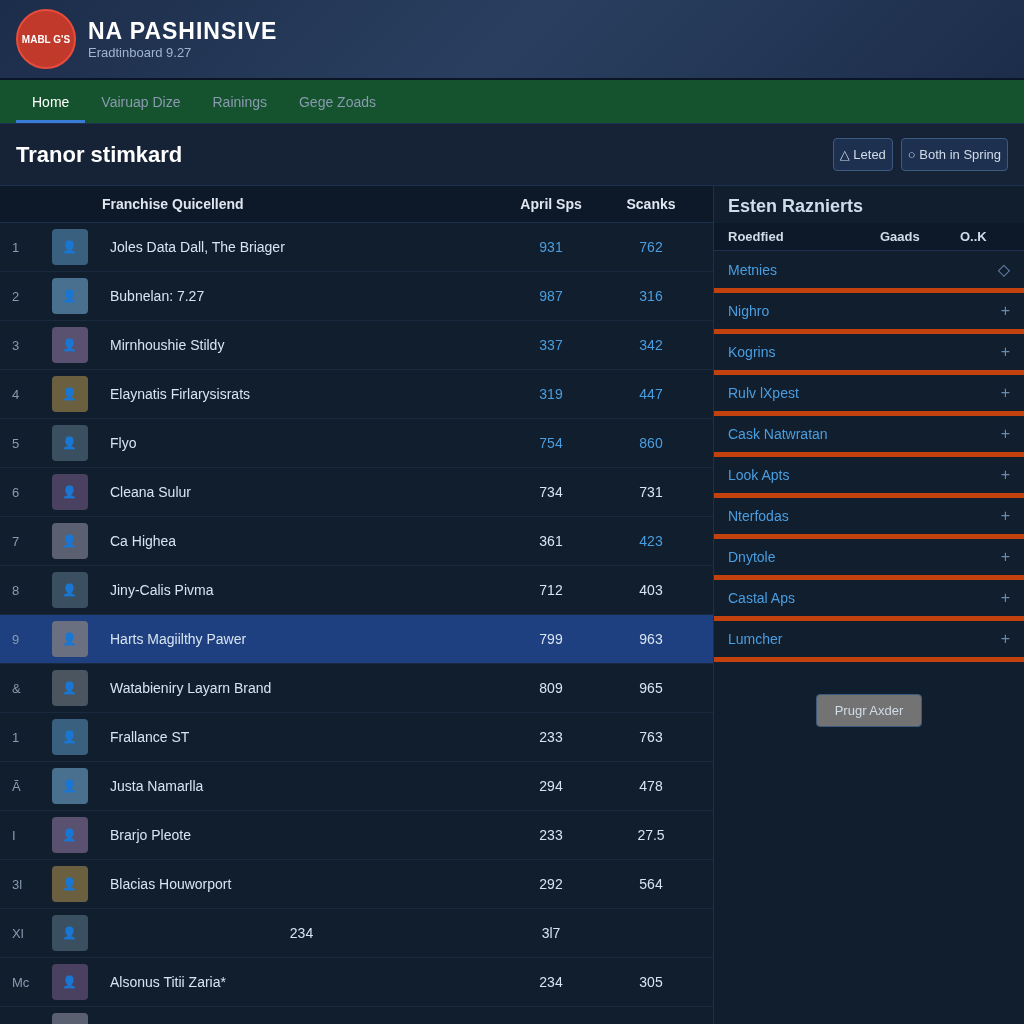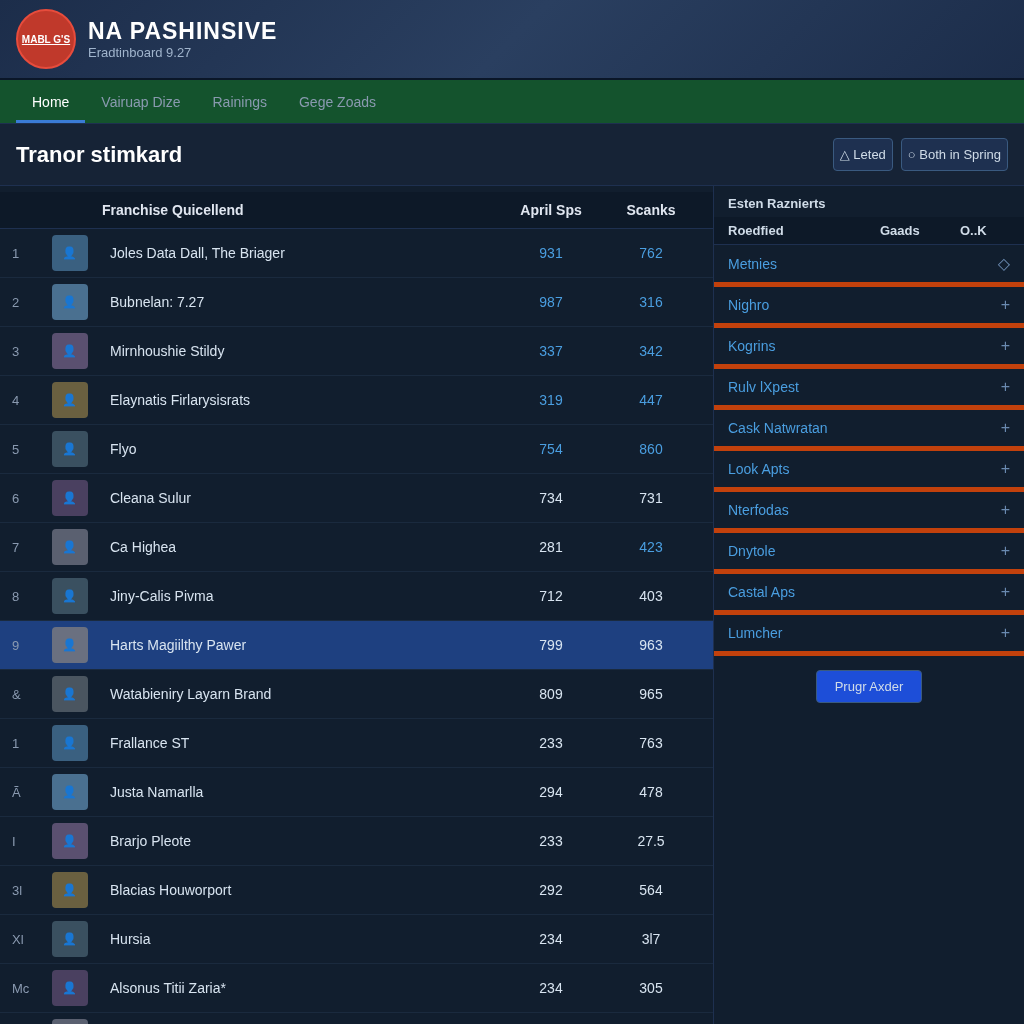--- a/index.html
+++ b/index.html
@@ -30,21 +30,20 @@
       border-radius: 50%;
       display: flex;
       align-items: center;
       justify-content: center;
       font-weight: bold;
       font-size: 10px;
       color: white;
       flex-shrink: 0;
       border: 2px solid #e74c3c;
       text-align: center;
-      text-decoration: underline;
     }
     .header-text {}
     .header-title {
       font-size: 23px;
       font-weight: bold;
       color: #ffffff;
       letter-spacing: 1px;
     }
     .header-subtitle {
       font-size: 13px;
@@ -122,21 +121,20 @@
 
     .table-header {
       display: grid;
       grid-template-columns: 40px 50px 1fr 100px 100px;
       padding: 10px 12px;
       background: #0d1928;
       border-bottom: 1px solid #1e3050;
       font-weight: bold;
       color: #e0e6f0;
       font-size: 14px;
-      margin-top: 6px;
     }
     .table-body {
       overflow-y: auto;
       height: calc(100% - 40px);
     }
     .table-row {
       display: grid;
       grid-template-columns: 40px 50px 1fr 100px 100px;
       padding: 6px 12px;
       border-bottom: 1px solid #1a2a3e;
@@ -179,21 +177,21 @@
 
     
     .right-panel {
       width: 310px;
       background: #111e2e;
       overflow-y: auto;
     }
     .right-section-title {
       padding: 10px 14px 6px;
       color: #d0dce8;
-      font-size: 13px;
+      font-size: 18px;
       font-weight: bold;
     }
     .right-col-headers {
       display: grid;
       grid-template-columns: 1fr 80px 50px;
       padding: 6px 14px;
       background: #0d1928;
       border-bottom: 1px solid #1e3050;
       font-weight: bold;
       font-size: 13px;
@@ -210,24 +208,24 @@
     .right-row-name {
       font-size: 14px;
       color: #4a9ee0;
     }
     .right-row-action {
       text-align: right;
       font-size: 16px;
       color: #6a8ab0;
     }
     .prugr-btn {
-      margin: 14px auto;
+      margin: 32px auto;
       display: block;
       padding: 8px 18px;
-      background: #1d4ed8;
+      background: #737373;
       border: 1px solid #3a5a80;
       border-radius: 4px;
       color: #d0dce8;
       cursor: pointer;
       font-size: 13px;
     }
   </style>
 </head>
 <body>
 
@@ -321,21 +319,21 @@
     <span class="player-name">Cleana Sulur</span>
     <span class="stat-val stat-white">734</span>
     <span class="stat-val stat-white">731</span>
   </div>
         <div class="table-row">
     <span class="row-num">7</span>
     <div class="avatar">
       <div class="avatar-img" style="background:#5a6070;">👤</div>
     </div>
     <span class="player-name">Ca Highea</span>
-    <span class="stat-val stat-white">281</span>
+    <span class="stat-val stat-white">361</span>
     <span class="stat-val stat-blue">423</span>
   </div>
         <div class="table-row">
     <span class="row-num">8</span>
     <div class="avatar">
       <div class="avatar-img" style="background:#3a5060;">👤</div>
     </div>
     <span class="player-name">Jiny-Calis Pivma</span>
     <span class="stat-val stat-white">712</span>
     <span class="stat-val stat-white">403</span>
@@ -392,21 +390,20 @@
     </div>
     <span class="player-name">Blacias Houworport</span>
     <span class="stat-val stat-white">292</span>
     <span class="stat-val stat-white">564</span>
   </div>
         <div class="table-row">
     <span class="row-num">Xl</span>
     <div class="avatar">
       <div class="avatar-img" style="background:#3a5060;">👤</div>
     </div>
-    <span class="player-name">Hursia</span>
     <span class="stat-val stat-white">234</span>
     <span class="stat-val stat-white">3l7</span>
   </div>
         <div class="table-row">
     <span class="row-num">Mc</span>
     <div class="avatar">
       <div class="avatar-img" style="background:#4a4060;">👤</div>
     </div>
     <span class="player-name">Alsonus Titii Zaria*</span>
     <span class="stat-val stat-white">234</span>

